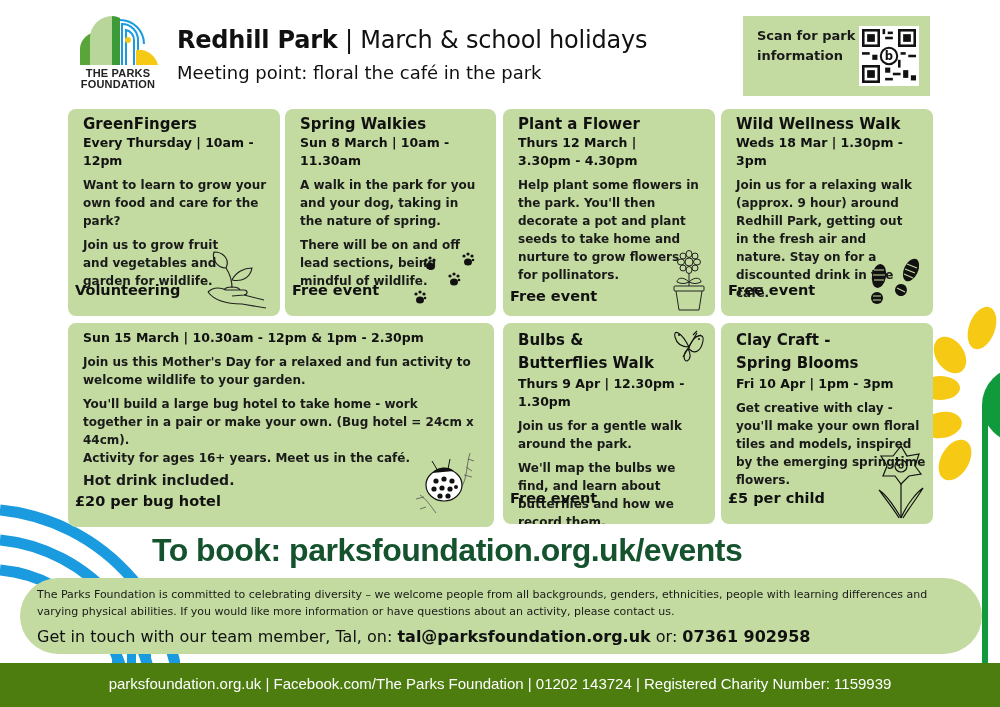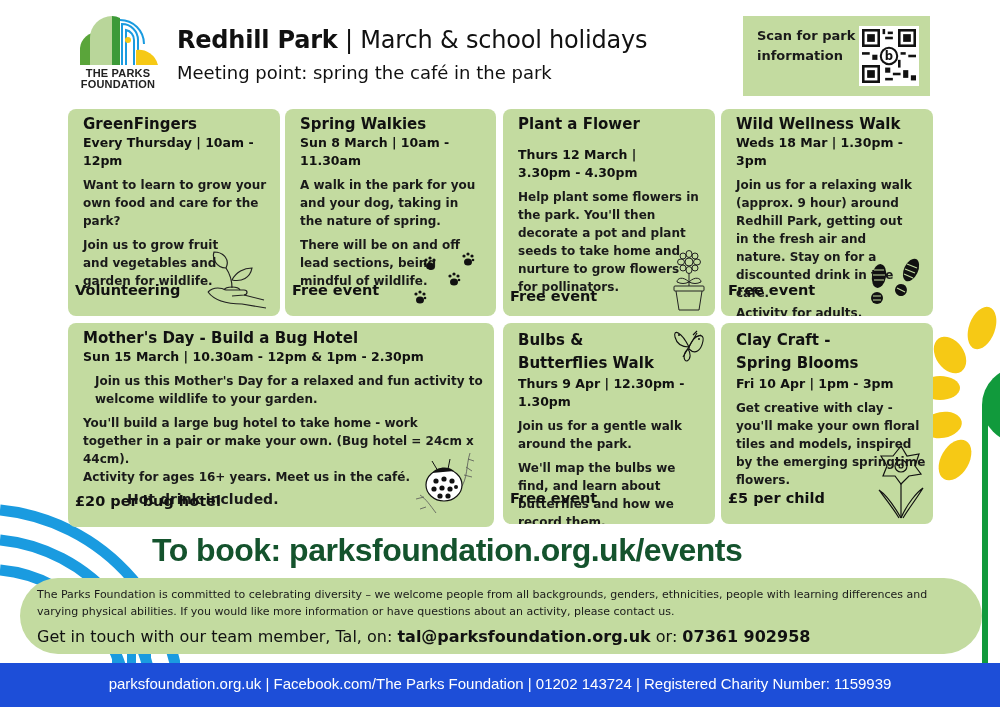--- a/index.html
+++ b/index.html
@@ -33,21 +33,21 @@
   .card .icon { position: absolute; }
 
   
   .book { position: absolute; left: 152px; top: 532px; font-size: 32px; font-weight: 700; color: #14532d; white-space: nowrap; letter-spacing: -0.5px; font-family: "Liberation Sans", sans-serif; }
 
   .info { position: absolute; left: 20px; top: 578px; width: 962px; height: 76px; background: #c3dba0; border-radius: 38px; padding: 8px 14px 0 17px; }
   .info .diversity { font-size: 11px; line-height: 17px; color: #1a1a1a; width: 910px; }
   .info .contact { font-size: 16px; line-height: 22px; margin-top: 6px; color: #111; white-space: nowrap; }
   .info .contact b { font-weight: 700; }
 
-  .bottom-bar { position: absolute; left: 0; top: 663px; width: 1000px; height: 44px; background: #1d4ed8; }
+  .bottom-bar { position: absolute; left: 0; top: 663px; width: 1000px; height: 44px; background: #4d7c0f; }
   .bottom-bar span { position: absolute; left: 0; right: 0; top: 12px; text-align: center; font-family: "Liberation Sans", sans-serif; font-size: 15px; color: #ffffff; white-space: nowrap; }
 </style>
 </head>
 <body>
 
 <svg class="deco-blue" viewBox="0 0 300 300">
   <g fill="none" stroke="#1a9be0" stroke-width="11">
     <path d="M 120 40 A 200 200 0 0 1 300 250"></path>
     <path d="M 120 70 A 170 170 0 0 1 272 260"></path>
     <path d="M 120 100 A 140 140 0 0 1 244 270"></path>
@@ -84,21 +84,21 @@
   </svg>
   <div class="logo-text">
     <div>THE PARKS</div>
     <div>FOUNDATION</div>
   </div>
 </div>
 
 <div class="title">
   <span>Redhill Park</span><span class="sep"> | </span><span class="rest">March &amp; school holidays</span>
 </div>
-<div class="subtitle">Meeting point: spring the café in the park</div>
+<div class="subtitle">Meeting point: floral the café in the park</div>
 
 <div class="qr-box">
   <div class="qr-text">Scan for park information</div>
   <div class="qr-code">
     <svg width="54" height="54" viewBox="0 0 21 21">
       <rect width="21" height="21" fill="#fff"></rect>
       <g fill="#111">
         <rect x="0" y="0" width="7" height="7"></rect>
           <rect x="1" y="1" width="5" height="5" fill="#fff"></rect>
           <rect x="2" y="2" width="3" height="3"></rect>
@@ -184,21 +184,21 @@
           <circle cx="0" cy="-4" r="1.6"></circle>
           <circle cx="4" cy="-2" r="1.6"></circle>
           <circle cx="5" cy="2" r="1.3"></circle>
         </g>
     </g>
   </svg>
 </div>
 
 <div class="card" style="left:503px; top:109px; width:212px; height:207px;">
   <h2>Plant a Flower</h2>
-  <div class="when" style="width:130px;margin-top:12px;">Thurs 12 March | 3.30pm - 4.30pm</div>
+  <div class="when" style="width:130px;">Thurs 12 March | 3.30pm - 4.30pm</div>
   <p>Help plant some flowers in the park. You'll then decorate a pot and plant seeds to take home and nurture to grow flowers for pollinators.</p>
   <div class="footer-label" style="bottom:12px;">Free event</div>
   <svg class="icon" style="right:8px; bottom:4px;" width="36" height="62" viewBox="0 0 36 62">
     <g fill="none" stroke="#222" stroke-width="1">
       <circle cx="18" cy="12" r="4"></circle>
       <ellipse cx="18" cy="4" rx="3" ry="3.5"></ellipse>
         <ellipse cx="18" cy="20" rx="3" ry="3.5"></ellipse>
       <ellipse cx="10" cy="12" rx="3.5" ry="3"></ellipse>
         <ellipse cx="26" cy="12" rx="3.5" ry="3"></ellipse>
       <ellipse cx="12" cy="6" rx="3" ry="3"></ellipse>
@@ -211,43 +211,41 @@
       <rect x="3" y="36" width="30" height="5" rx="1"></rect>
       <path d="M 5 41 L 8 60 L 28 60 L 31 41"></path>
     </g>
   </svg>
 </div>
 
 <div class="card" style="left:721px; top:109px; width:212px; height:207px;">
   <h2>Wild Wellness Walk</h2>
   <div class="when">Weds 18 Mar | 1.30pm - 3pm</div>
   <p style="width:180px; margin-bottom:2px;">Join us for a relaxing walk (approx. 9 hour) around Redhill Park, getting out in the fresh air and nature. Stay on for a discounted drink in the café.</p>
-  <p class="bold">Activity for adults.</p>
   <div class="footer-label">Free event</div>
   <svg class="icon" style="right:10px; bottom:8px;" width="56" height="52" viewBox="0 0 56 52">
     <g fill="#111">
       <ellipse cx="12" cy="20" rx="7" ry="12" transform="rotate(10 12 20)"></ellipse>
       <ellipse cx="10" cy="42" rx="6" ry="6"></ellipse>
       <ellipse cx="44" cy="14" rx="7" ry="12" transform="rotate(25 44 14)"></ellipse>
       <ellipse cx="34" cy="34" rx="6" ry="6" transform="rotate(25 34 34)"></ellipse>
     </g>
     <g stroke="#c3dba0" stroke-width="1.2">
       <path d="M 7 14 L 17 14 M 6 19 L 18 19 M 7 24 L 17 24 M 6 40 L 14 40 M 6 44 L 14 44"></path>
       <path d="M 40 8 L 50 12 M 38 13 L 48 17 M 37 18 L 46 22 M 30 32 L 38 36"></path>
     </g>
   </svg>
 </div>
 
 <div class="card" style="left:68px; top:323px; width:426px; height:204px;">
-  <h2>Mother's Day - Build a Bug Hotel</h2>
   <div class="when">Sun 15 March | 10.30am - 12pm &amp; 1pm - 2.30pm</div>
-  <p style="width:390px;margin-left:12px;">Join us this Mother's Day for a relaxed and fun activity to welcome wildlife to your garden.</p>
+  <p style="width:390px;">Join us this Mother's Day for a relaxed and fun activity to welcome wildlife to your garden.</p>
   <p style="margin-bottom:0;">You'll build a large bug hotel to take home - work together in a pair or make your own. (Bug hotel = 24cm x 44cm).</p>
   <p class="bold" style="margin-bottom:4px;">Activity for ages 16+ years. Meet us in the café.</p>
-  <p class="bold" style="font-size:14px;margin-left:44px;">Hot drink included.</p>
+  <p class="bold" style="font-size:14px;">Hot drink included.</p>
   <div class="footer-label">£20 per bug hotel</div>
   <svg class="icon" style="right:14px; bottom:12px;" width="70" height="66" viewBox="0 0 70 66">
     <g fill="none" stroke="#555" stroke-width="0.8">
       <path d="M 60 4 C 56 16 58 30 50 40 M 58 10 L 64 12 M 56 18 L 62 22 M 54 26 L 62 28"></path>
       <path d="M 10 46 C 16 50 20 56 26 64 M 6 50 L 14 48 M 16 58 L 10 60"></path>
     </g>
     <ellipse cx="34" cy="36" rx="18" ry="16" fill="#fff" stroke="#111" stroke-width="1.2"></ellipse>
     <path d="M 22 24 C 26 18 38 16 44 22" fill="#111"></path>
     <path d="M 28 22 L 22 12 M 38 20 L 40 10" stroke="#111" stroke-width="1"></path>
     <g fill="#111">

